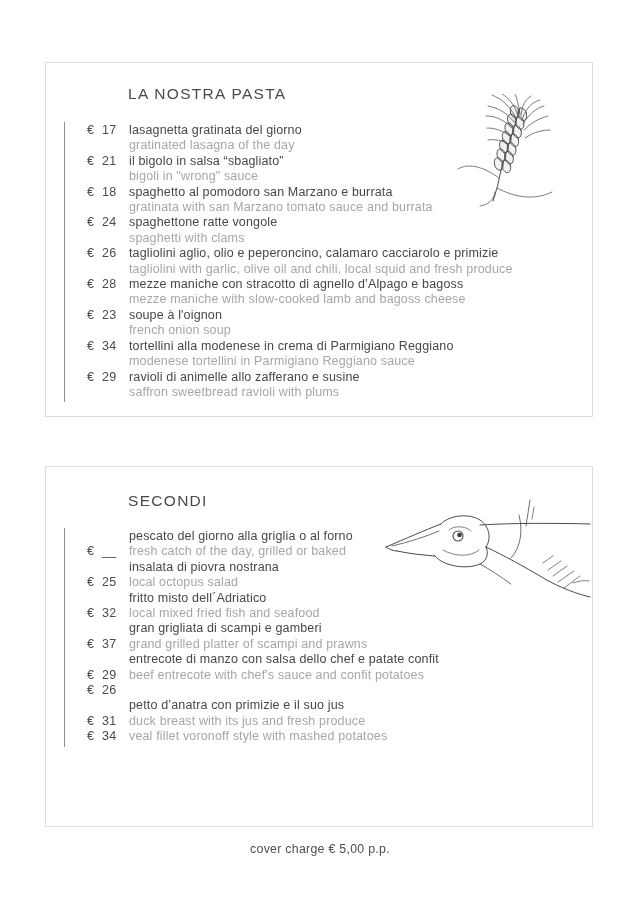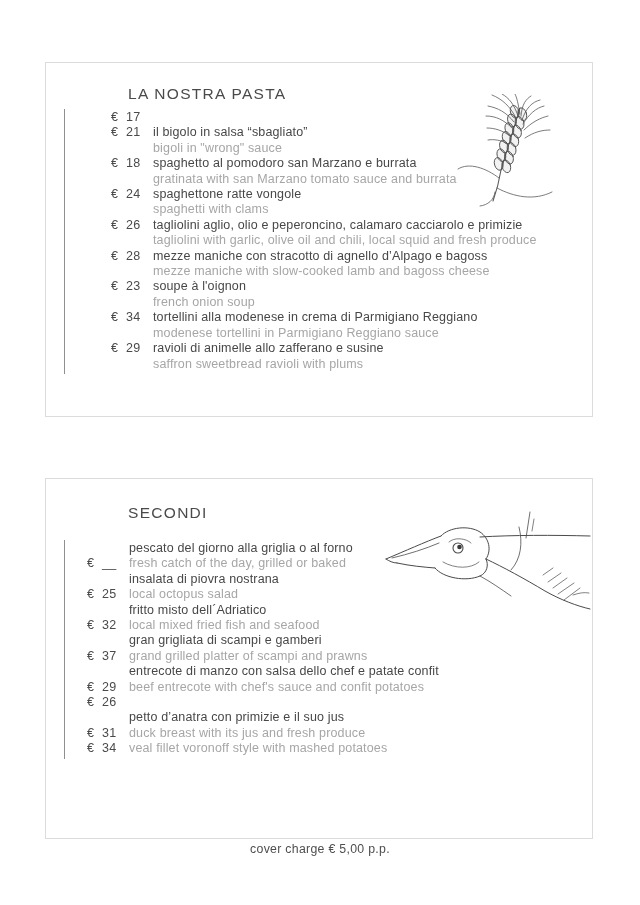--- a/index.html
+++ b/index.html
@@ -9,33 +9,33 @@
     background:#ffffff;
     font-family:"Liberation Sans","DejaVu Sans",sans-serif;
     overflow:hidden;
   }
   .menu-box{
     position:absolute;left:45px;width:548px;
     border:1px solid #dcdcdc;background:#ffffff;
     box-sizing:border-box;
   }
   #box-pasta{top:62px;height:355px;}
-  #box-secondi{top:478px;height:361px;}
+  #box-secondi{top:466px;height:361px;}
   .section-title{
     position:absolute;left:82px;top:22px;margin:0;
     font-size:15.5px;font-weight:400;letter-spacing:1.3px;
     color:#4a4a4a;white-space:nowrap;
   }
   #box-secondi .section-title{top:25px;}
   .items{
     position:absolute;left:18px;
     border-left:1px solid #8f8f8f;
     padding:1px 0 2px 0;
   }
-  #box-pasta .items{top:46px;padding-left:24px;}
+  #box-pasta .items{top:59px;}
   #box-secondi .items{top:61px;}
   .item{display:flex;align-items:flex-start;}
   .items.center-price .item{align-items:flex-end;}
   .price{
     flex:0 0 auto;width:42px;padding-left:22px;
     font-size:12.5px;color:#4a4a4a;letter-spacing:.3px;word-spacing:4px;
     line-height:15.4px;white-space:nowrap;
   }
   .dish .name{
     font-size:12.5px;color:#474747;letter-spacing:.15px;
@@ -56,20 +56,24 @@
 </head>
 <body>
 
 <div class="page">
 
   <section class="menu-box" id="box-pasta">
     <h2 class="section-title">LA NOSTRA PASTA</h2>
     <div class="items">
   <div class="item">
     <div class="price">€ 17</div>
+    <div class="dish">
+      <div class="name">lasagnetta gratinata del giorno</div>
+      <div class="translation">gratinated lasagna of the day</div>
+    </div>
   </div>
 
   <div class="item">
     <div class="price">€ 21</div>
     <div class="dish">
       <div class="name">il bigolo in salsa “sbagliato”</div>
       <div class="translation">bigoli in "wrong" sauce</div>
     </div>
   </div>
 

